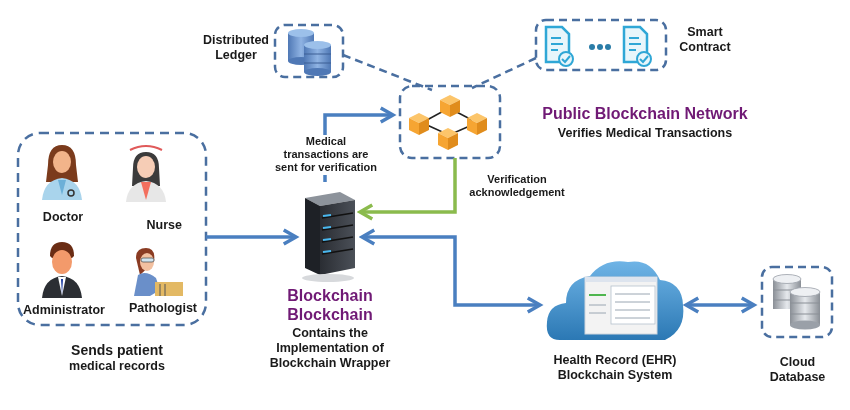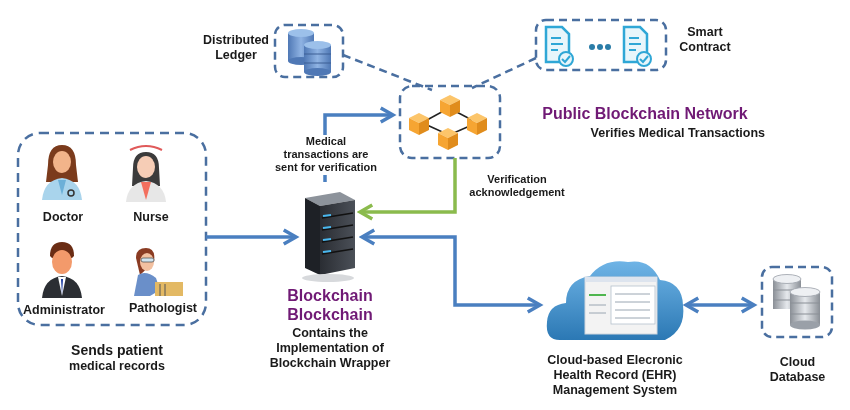--- a/index.html
+++ b/index.html
@@ -195,54 +195,53 @@
   <div>Ledger</div>
 </div>
 
 <div class="lbl mid" style="left:670px; top:25px; width:70px;">
   <div>Smart</div>
   <div>Contract</div>
 </div>
 
 <div class="lbl" style="left:525px; top:104px; width:240px;">
   <div class="title">Public Blockchain Network</div>
-  <div style="font-size:12.5px; margin-top:3px;text-align:right;">Verifies Medical Transactions</div>
+  <div style="font-size:12.5px; margin-top:3px;">Verifies Medical Transactions</div>
 </div>
 
 <div class="lbl small" style="left:266px; top:135px; width:120px; background:#fff;">
   <div>Medical</div>
   <div>transactions are</div>
   <div>sent for verification</div>
 </div>
 
 <div class="lbl small" style="left:462px; top:173px; width:110px;">
   <div>Verification</div>
   <div>acknowledgement</div>
 </div>
 
 <div class="lbl mid" style="left:32px; top:210px; width:62px;">Doctor</div>
-<div class="lbl mid" style="left:120px; top:210px; width:62px;">Nurse</div>
+<div class="lbl mid" style="left:120px; top:218px; width:62px;text-align:right;">Nurse</div>
 <div class="lbl mid" style="left:16px; top:303px; width:96px;">Administrator</div>
 <div class="lbl mid" style="left:122px; top:301px; width:82px;">Pathologist</div>
 
 <div class="lbl" style="left:52px; top:342px; width:130px;">
   <div style="font-size:14px;">Sends patient</div>
   <div style="font-size:12.5px;">medical records</div>
 </div>
 
 <div class="lbl" style="left:255px; top:286px; width:150px;">
   <div class="title">Blockchain</div>
   <div class="title">Blockchain</div>
   <div style="font-size:12.5px; margin-top:2px;">Contains the</div>
   <div style="font-size:12.5px;">Implementation of</div>
   <div style="font-size:12.5px;">Blockchain Wrapper</div>
 </div>
 
 <div class="lbl mid" style="left:530px; top:353px; width:170px;">
-  <div>Cloud-based Elecronic</div>
   <div>Health Record (EHR)</div>
-  <div>Management System</div>
+  <div>Blockchain System</div>
 </div>
 
 <div class="lbl mid" style="left:755px; top:355px; width:85px;">
   <div>Cloud</div>
   <div>Database</div>
 </div>
 
 </body></html>

